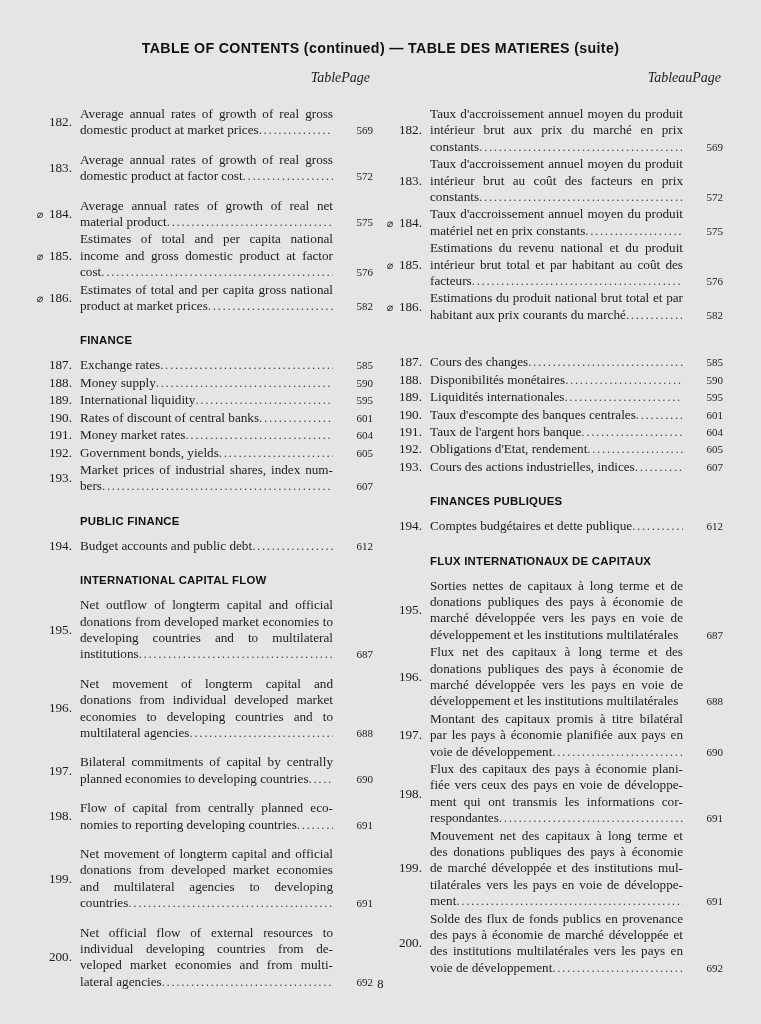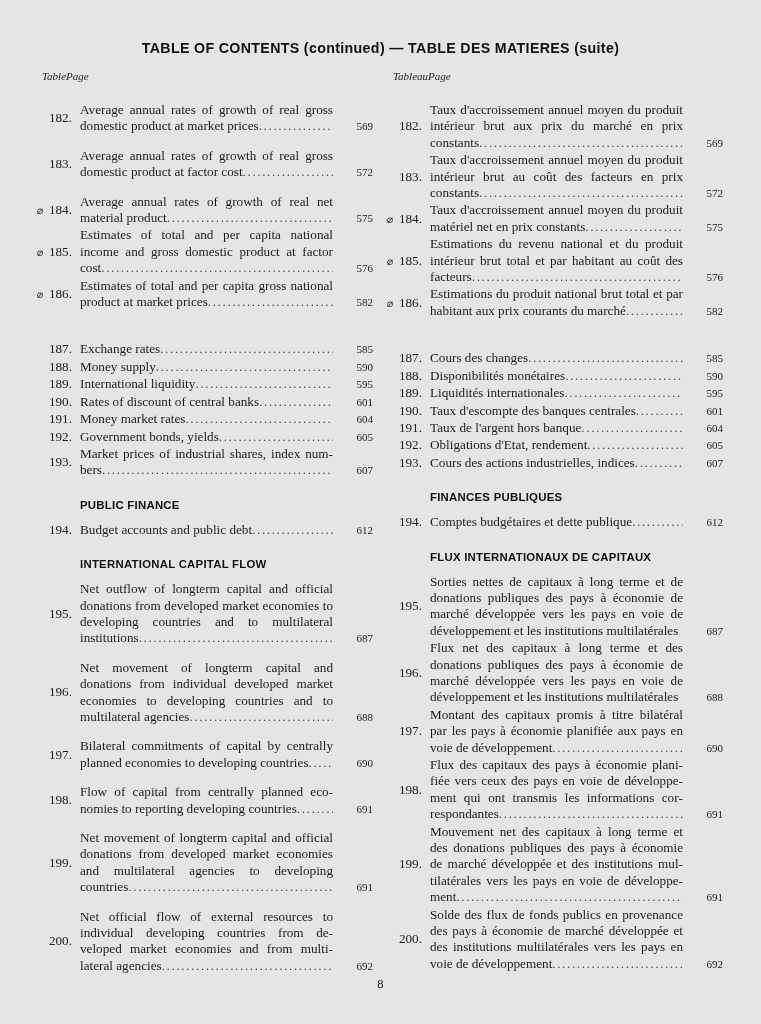--- a/index.html
+++ b/index.html
@@ -38,23 +38,23 @@
 
   
   .col-heads {
     display: flex;
     margin-top: 14px;
     padding: 0 38px 0 40px;
   }
   .col-head-block {
     width: 333px;
     display: flex;
-    justify-content: flex-start;
+    justify-content: flex-end;
     font-style: italic;
-    font-size: 11px;
+    font-size: 14px;
     color: #222;
   }
   .col-head-block.right { margin-left: 19px; }
   .col-head-left  { padding-left: 2px; }
   .col-head-right { padding-right: 2px; }
 
   
   .columns {
     display: flex;
     padding: 0 38px 0 40px;
@@ -208,20 +208,21 @@
         </div>
         <div class="entry-gap-sm"></div>
         <div class="entry">
           <div class="entry-num"><span class="entry-mark">⌀</span><span>186.</span></div>
           <div class="entry-body">
             <div class="entry-text">Estimates of total and per capita gross na­tional product at market prices<span class="leader" style="width: 125.203px;"> ............................................................</span></div>
           </div>
           <div class="entry-page">582</div>
         </div>
         <div class="sec-spacer-top"></div>
+        <div class="section-title">FINANCE</div>
         <div class="sec-spacer-after"></div>
         <div class="entry">
           <div class="entry-num"><span>187.</span></div>
           <div class="entry-body">
             <div class="entry-text">Exchange rates<span class="leader" style="width: 172.812px;"> ............................................................</span></div>
           </div>
           <div class="entry-page">585</div>
         </div>
         <div class="entry-gap-sm"></div>
         <div class="entry">

